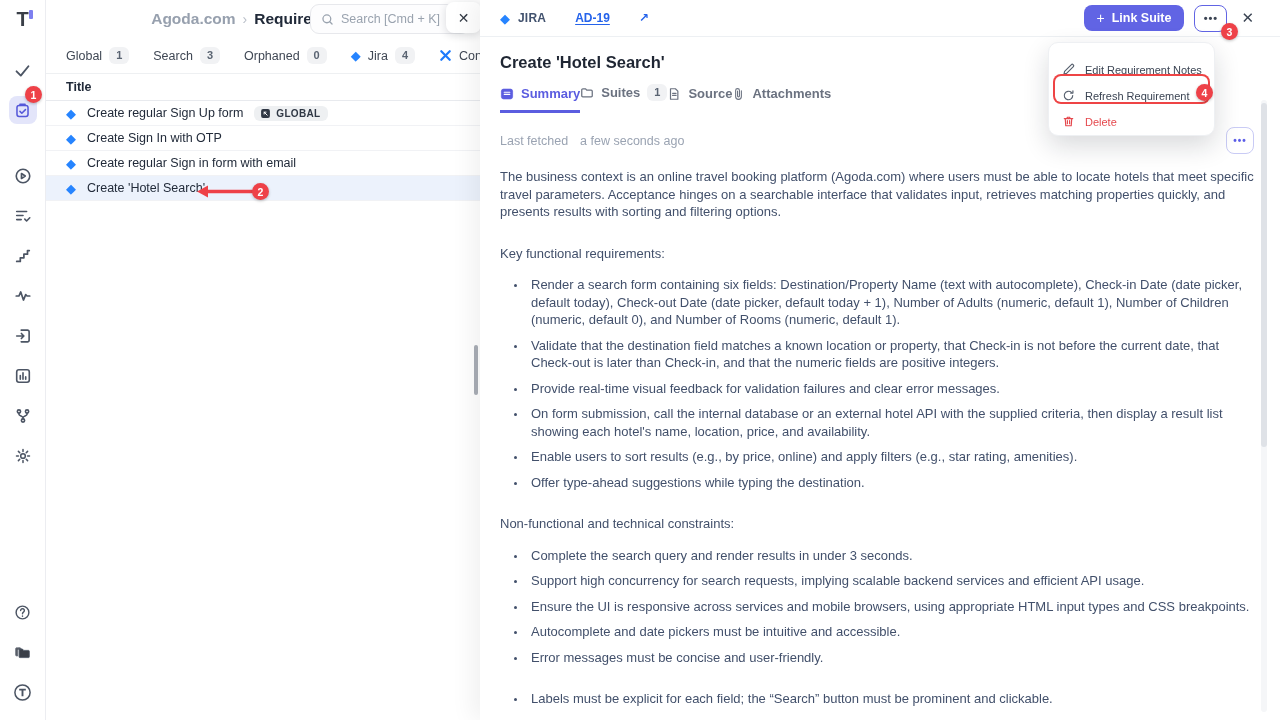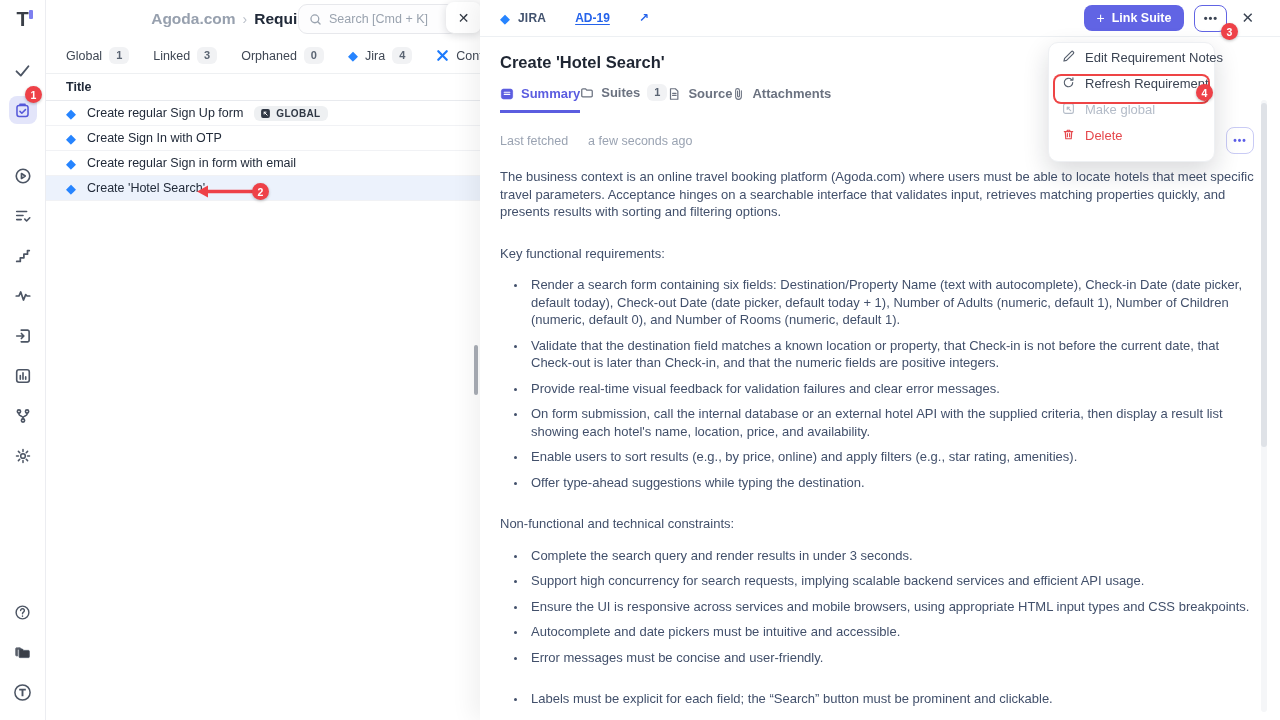--- a/index.html
+++ b/index.html
@@ -18,21 +18,21 @@
   .rail-bottom { margin-top:auto; margin-bottom:8px; display:flex; flex-direction:column; align-items:center; }
 
   
   .listpane { position:absolute; left:46px; top:0; width:434px; height:720px; background:#fff; }
   .lp-header { height:38px; display:flex; align-items:center; padding:0 10px 0 20px;justify-content:center; }
   .crumb { display:flex; align-items:center; gap:7px; font-size:15.5px; white-space:nowrap; }
   .crumb .proj { color:#97a0ae; font-weight:600; }
   .crumb .sep { color:#b9bfc9; font-size:14px; }
   .crumb .sect { color:#212a39; font-weight:700; }
   .pill { background:#f1f2f4; color:#5a6472; border-radius:6px; font-size:11px; font-weight:600; padding:1px 7px; line-height:15px; }
-  .searchbox { position:absolute; left:252px; top:4px; width:160px; height:30px; border:1px solid #e7e8ec; border-radius:9px; background:#fdfdfe; display:flex; align-items:center; gap:7px; padding:0 10px; color:#9aa3af; font-size:12.5px; }
+  .searchbox { position:absolute; left:264px; top:4px; width:160px; height:30px; border:1px solid #e7e8ec; border-radius:9px; background:#fdfdfe; display:flex; align-items:center; gap:7px; padding:0 10px; color:#9aa3af; font-size:12.5px; }
   .float-close { position:absolute; left:400px; top:2px; width:35px; height:31px; background:#fff; border:none; border-radius:8px; box-shadow:0 2px 8px rgba(16,24,40,.16); font-size:14px; color:#333a45; cursor:pointer; }
   .filters { height:36px; display:flex; align-items:center; gap:24px; padding:0 20px; border-bottom:1px solid #eef0f2; }
   .filter { display:flex; align-items:center; gap:7px; font-size:12.5px; font-weight:500; color:#3f4754; cursor:pointer; white-space:nowrap; }
   .thead { height:27px; display:flex; align-items:center; padding:0 20px; font-size:12.5px; font-weight:700; color:#222b3a; border-bottom:1px solid #e8eaee; }
   .row { height:25px; display:flex; align-items:center; gap:11px; padding:0 20px; font-size:12.5px; font-weight:500; color:#222b3a; border-bottom:1px solid #f1f2f5; cursor:pointer; position:relative; }
   .row.selected { background:#ecf2fc; }
   .gbadge { display:flex; align-items:center; gap:5px; background:#eef0f2; border-radius:6px; padding:2px 8px 2px 6px; font-size:10px; font-weight:700; color:#2f3744; letter-spacing:.3px; }
   .jira-d { color:#2684ff; font-size:13px; line-height:1; }
   .lp-thumb { position:absolute; left:428px; top:345px; width:4px; height:50px; background:#a9aeb6; border-radius:2px; }
 
@@ -47,34 +47,34 @@
   .btn-dots { width:33px; height:27px; background:#fff; border:1.5px solid #6164e4; border-radius:8px; color:#3b4453; font-size:11px; font-weight:700; letter-spacing:1px; cursor:pointer; position:relative; }
   .x-close { background:none; border:none; font-size:15px; color:#3b4453; cursor:pointer; padding:2px 4px; }
   .dr-title { margin:16px 20px 0; font-size:16.5px; font-weight:700; color:#1f2633; }
   .dr-tabs { display:flex; align-items:flex-end; padding:12px 20px 0; }
   .tab { display:flex; align-items:center; gap:7px; font-size:13px; font-weight:600; color:#6b7280; padding-bottom:9px; border-bottom:3px solid transparent; cursor:pointer; }
   .tab svg { stroke:#6b7280; }
   .tab.active { color:#5b5de0; border-bottom-color:#5b5de0; }
   .tab.active svg { stroke:#5b5de0; }
   .dr-meta { display:flex; align-items:center; padding:14px 26px 0 20px; }
   .fetched { font-size:12.5px; color:#9aa3b2; }
-  .fetched b { font-weight:400; margin-right:20px; }
+  .fetched b { font-weight:400; margin-right:12px; }
   .btn-dots-mini { margin-left:auto; width:28px; height:27px; background:#fff; border:1px solid #c9cbf5; border-radius:8px; color:#5b5de8; font-size:10px; font-weight:700; letter-spacing:1px; cursor:pointer; }
   .dr-content { position:absolute; left:20px; top:156px; width:756px; font-size:13px; line-height:17.5px; color:#42506b; }
   .dr-content p { margin:12px 0 16px; }
   .dr-content .lbl { margin:24px 0 14px; }
   .dr-content ul { margin:0 0 24px; padding-left:27px; }
   .dr-content li { margin:8px 0; padding-left:4px; }
   .dr-content li::marker { font-size:10px; }
   .dr-track { position:absolute; right:13px; top:100px; width:6px; height:612px; background:#f5f6f8; border-radius:3px; }
   .dr-thumb { position:absolute; right:0; top:3px; width:6px; height:344px; background:#dfe2e7; border-radius:3px; }
 
   
   .menu { position:absolute; left:1048px; top:42px; width:167px; background:#fff; border:1px solid #eef0f3; border-radius:10px; box-shadow:0 10px 26px rgba(16,24,40,.16); padding:7px 6px; z-index:30; }
-  .m-item { height:26px; display:flex; align-items:flex-start; gap:10px; padding:0 7px; border-radius:6px; font-size:13px; font-weight:500; color:#3b4453; cursor:pointer; white-space:nowrap; }
+  .m-item { height:26px; display:flex; align-items:flex-end; gap:10px; padding:0 7px; border-radius:6px; font-size:11px; font-weight:500; color:#3b4453; cursor:pointer; white-space:nowrap; }
   .m-item svg { stroke:#57606e; flex:none; }
   .m-item.hl { box-shadow:0 0 0 2px #ee4445; position:relative; }
   .m-item.disabled { color:#b4bcc8; cursor:default; }
   .m-item.disabled svg { stroke:#b4bcc8; }
   .m-item.danger { color:#e5484d; }
   .m-item.danger svg { stroke:#e5484d; }
 
   
   .ann { position:absolute; width:17px; height:17px; border-radius:50%; background:#ee4148; color:#fff; font-size:10.5px; font-weight:700; display:flex; align-items:center; justify-content:center; z-index:40; box-shadow:0 1px 3px rgba(0,0,0,.25); }
   .ann-arrow { position:absolute; z-index:40; }
@@ -189,21 +189,21 @@
     <span>Search [Cmd + K]</span>
   </div>
   <button class="float-close">✕</button>
 
   <div class="filters">
     <div class="filter">
       <span>Global</span>
       <span class="pill">1</span>
     </div>
     <div class="filter">
-      <span>Linked</span>
+      <span>Search</span>
       <span class="pill">3</span>
     </div>
     <div class="filter">
       <span>Orphaned</span>
       <span class="pill">0</span>
     </div>
     <div class="filter">
       <span class="jira-d">◆</span>
       <span>Jira</span>
       <span class="pill">4</span>
@@ -339,27 +339,20 @@
       </svg>
     <span>Edit Requirement Notes</span>
   </div>
   <div class="m-item hl">
     <svg width="13" height="13" viewBox="0 0 20 20" fill="none" stroke-width="1.8" stroke-linecap="round" stroke-linejoin="round">
         <path d="M16.5 10a6.5 6.5 0 1 1-2-4.7"></path>
         <path d="M16.8 2.8v3.5h-3.5"></path>
       </svg>
     <span>Refresh Requirement</span>
   </div>
-  <div class="m-item disabled">
-    <svg width="13" height="13" viewBox="0 0 20 20" fill="none" stroke-width="1.7" stroke-linecap="round" stroke-linejoin="round">
-        <rect x="2.5" y="2.5" width="15" height="15" rx="3"></rect>
-        <path d="M13.5 13.5L8 8M8 11.5V8h3.5"></path>
-      </svg>
-    <span>Make global</span>
-  </div>
   <div class="m-item danger">
     <svg width="13" height="13" viewBox="0 0 20 20" fill="none" stroke-width="1.8" stroke-linecap="round" stroke-linejoin="round">
         <path d="M3.5 5.5h13M8 5V3.5h4V5M5 5.5l.8 11h8.4l.8-11M8.3 8.5v5M11.7 8.5v5"></path>
       </svg>
     <span>Delete</span>
   </div>
 </div>
 
 <div class="ann" style="left:25px; top:86px;">1</div>
 

